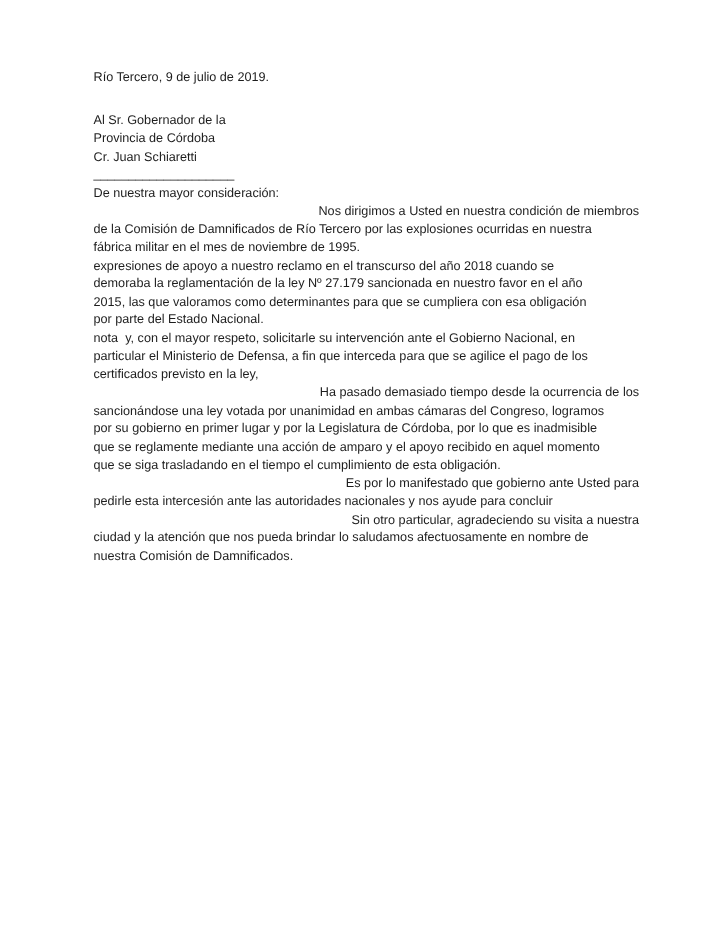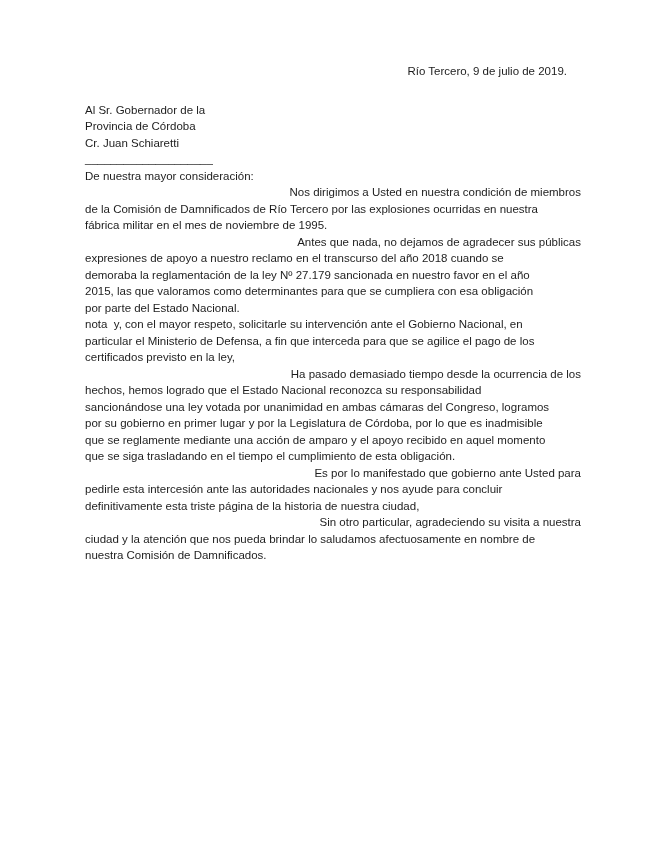--- a/index.html
+++ b/index.html
@@ -21,21 +21,20 @@
     overflow: hidden;
   }
   .content {
     width: 496px;
   }
   .line {
     white-space: pre;
     height: 16.5px;
   }
   .date-line {
-    text-align: right;
     padding-right: 14px;
     white-space: pre;
     height: 16.5px;
   }
   .recipient {
     margin-top: 22px;
   }
   .separator {
     letter-spacing: 0;
   }
@@ -64,43 +63,40 @@
 
     <div class="line salutation">De nuestra mayor consideración:</div>
 
     <div id="body">
         <div class="para">
           <div class="line first">Nos dirigimos a Usted en nuestra condición de miembros</div>
           <div class="line">de la Comisión de Damnificados de Río Tercero por las explosiones ocurridas en nuestra</div>
           <div class="line">fábrica militar en el mes de noviembre de 1995.</div>
         </div>
         <div class="para">
-          <div class="line first">Antes que nada, no dejamos de agradecer sus públicas</div>
           <div class="line">expresiones de apoyo a nuestro reclamo en el transcurso del año 2018 cuando se</div>
           <div class="line">demoraba la reglamentación de la ley Nº 27.179 sancionada en nuestro favor en el año</div>
           <div class="line">2015, las que valoramos como determinantes para que se cumpliera con esa obligación</div>
           <div class="line">por parte del Estado Nacional.</div>
         </div>
         <div class="para">
           <div class="line">nota  y, con el mayor respeto, solicitarle su intervención ante el Gobierno Nacional, en</div>
           <div class="line">particular el Ministerio de Defensa, a fin que interceda para que se agilice el pago de los</div>
           <div class="line">certificados previsto en la ley,</div>
         </div>
         <div class="para">
           <div class="line first">Ha pasado demasiado tiempo desde la ocurrencia de los</div>
-          <div class="line">hechos, hemos logrado que el Estado Nacional reconozca su responsabilidad</div>
           <div class="line">sancionándose una ley votada por unanimidad en ambas cámaras del Congreso, logramos</div>
           <div class="line">por su gobierno en primer lugar y por la Legislatura de Córdoba, por lo que es inadmisible</div>
           <div class="line">que se reglamente mediante una acción de amparo y el apoyo recibido en aquel momento</div>
           <div class="line">que se siga trasladando en el tiempo el cumplimiento de esta obligación.</div>
         </div>
         <div class="para">
           <div class="line first">Es por lo manifestado que gobierno ante Usted para</div>
           <div class="line">pedirle esta intercesión ante las autoridades nacionales y nos ayude para concluir</div>
-          <div class="line">definitivamente esta triste página de la historia de nuestra ciudad,</div>
         </div>
       </div>
 
     <div class="para closing" id="closing">
         <div class="line first">Sin otro particular, agradeciendo su visita a nuestra</div>
         <div class="line">ciudad y la atención que nos pueda brindar lo saludamos afectuosamente en nombre de</div>
         <div class="line">nuestra Comisión de Damnificados.</div>
       </div>
   </div>
 </div>

